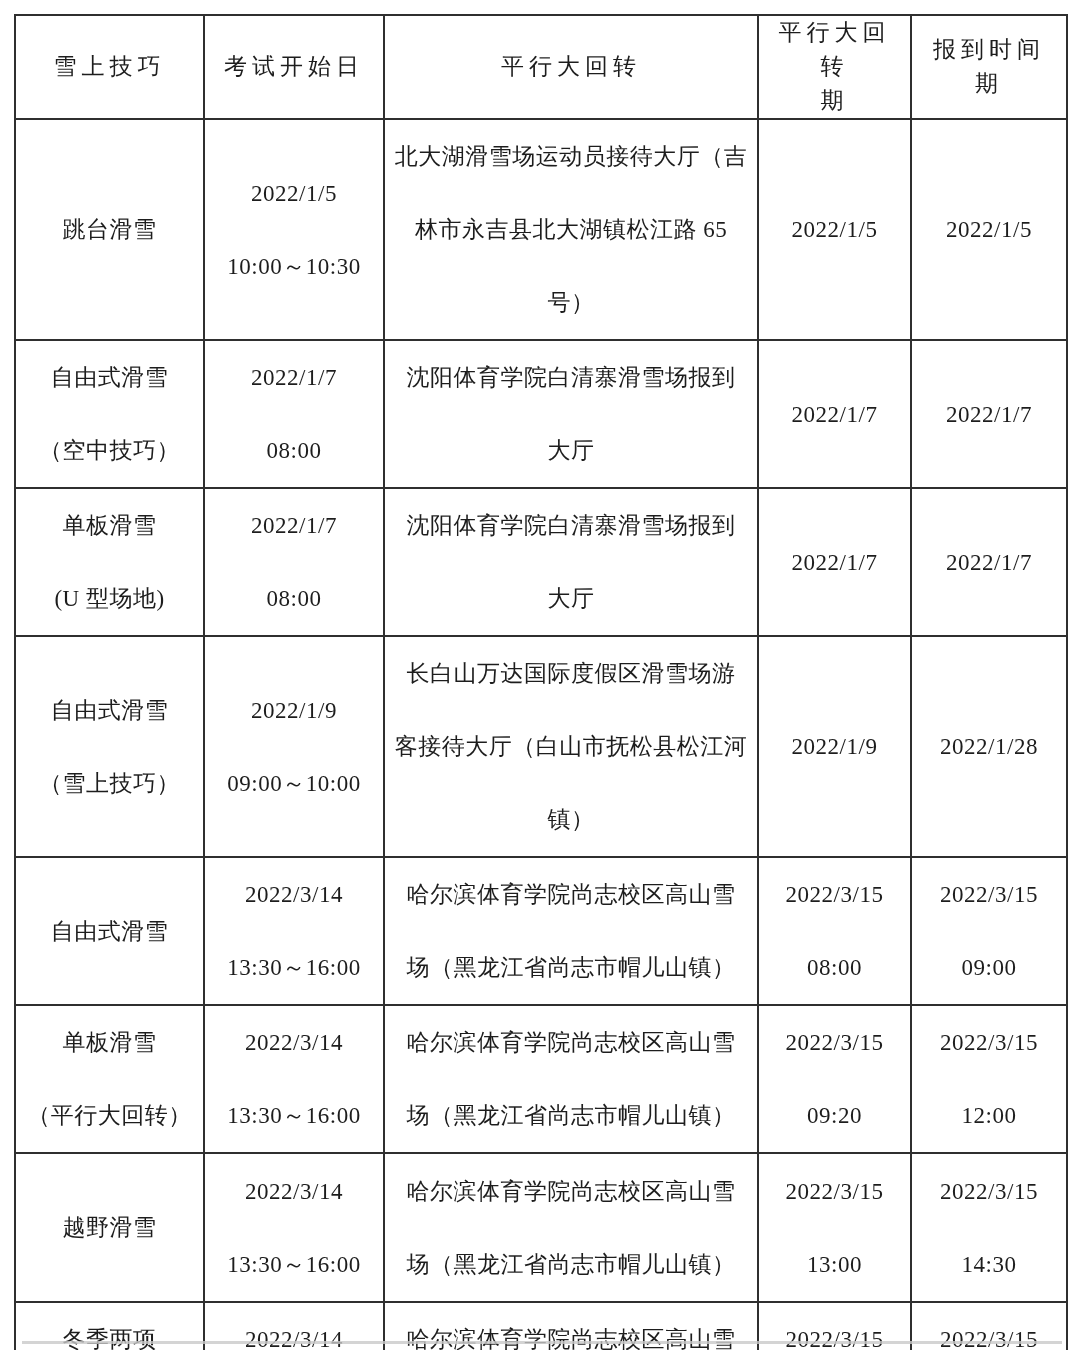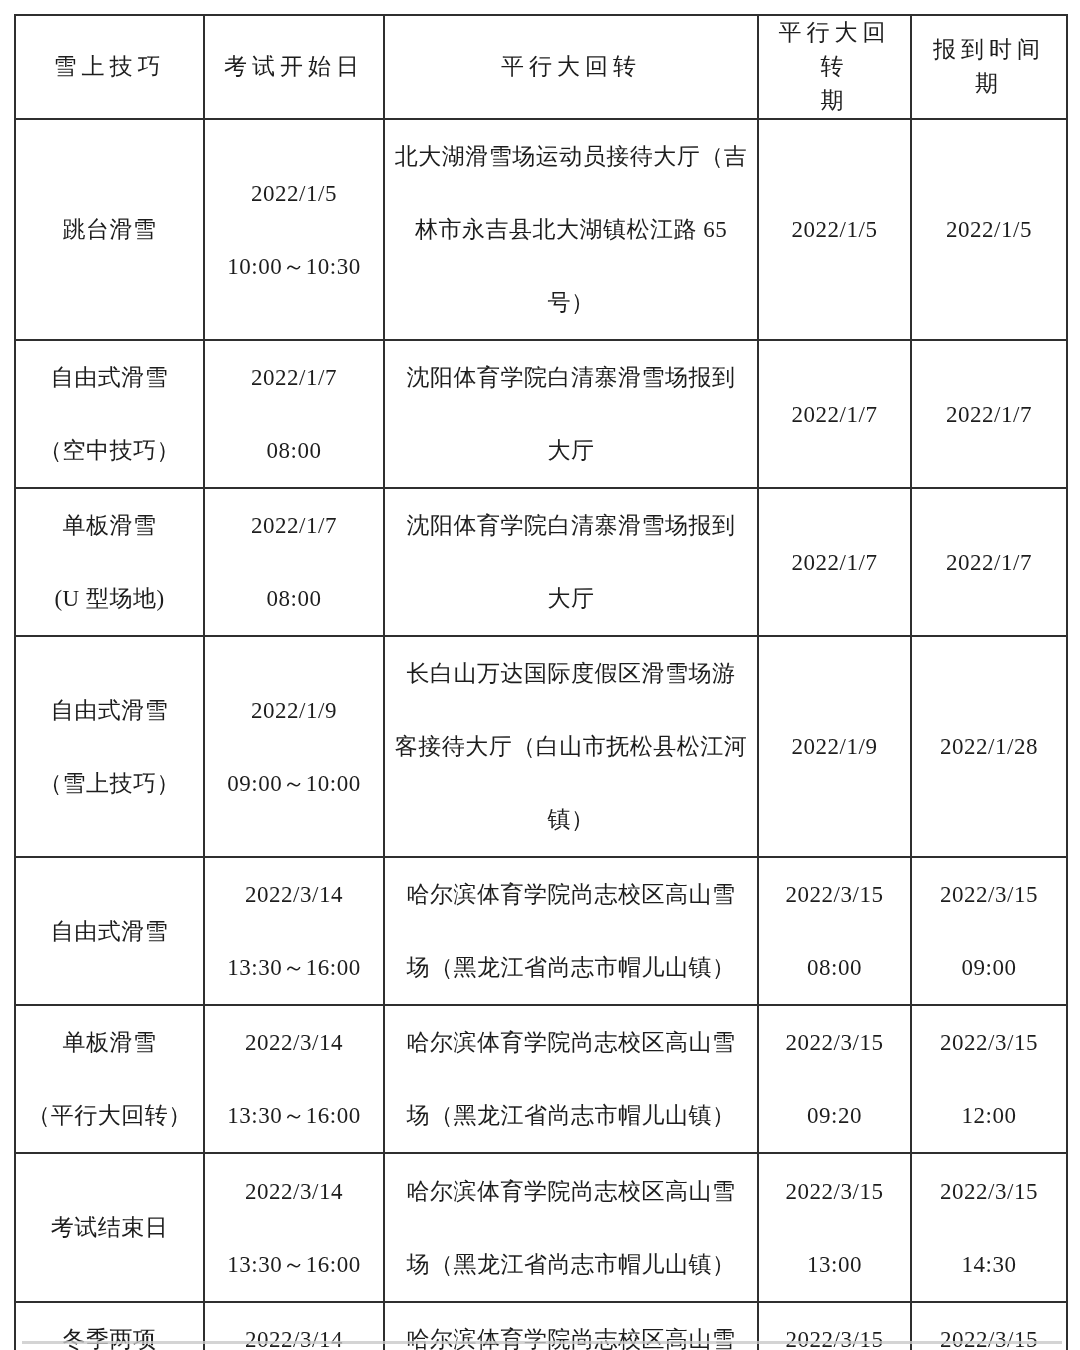--- a/index.html
+++ b/index.html
@@ -149,21 +149,21 @@
       <td>2022/3/14
 13:30～16:00</td>
       <td>哈尔滨体育学院尚志校区高山雪
 场（黑龙江省尚志市帽儿山镇）</td>
       <td>2022/3/15
 09:20</td>
       <td>2022/3/15
 12:00</td>
     </tr>
     <tr class="row-h7">
-      <td>考试结束日</td>
+      <td>越野滑雪</td>
       <td>2022/3/14
 13:30～16:00</td>
       <td>哈尔滨体育学院尚志校区高山雪
 场（黑龙江省尚志市帽儿山镇）</td>
       <td>2022/3/15
 13:00</td>
       <td>2022/3/15
 14:30</td>
     </tr>
     <tr class="row-h8">

